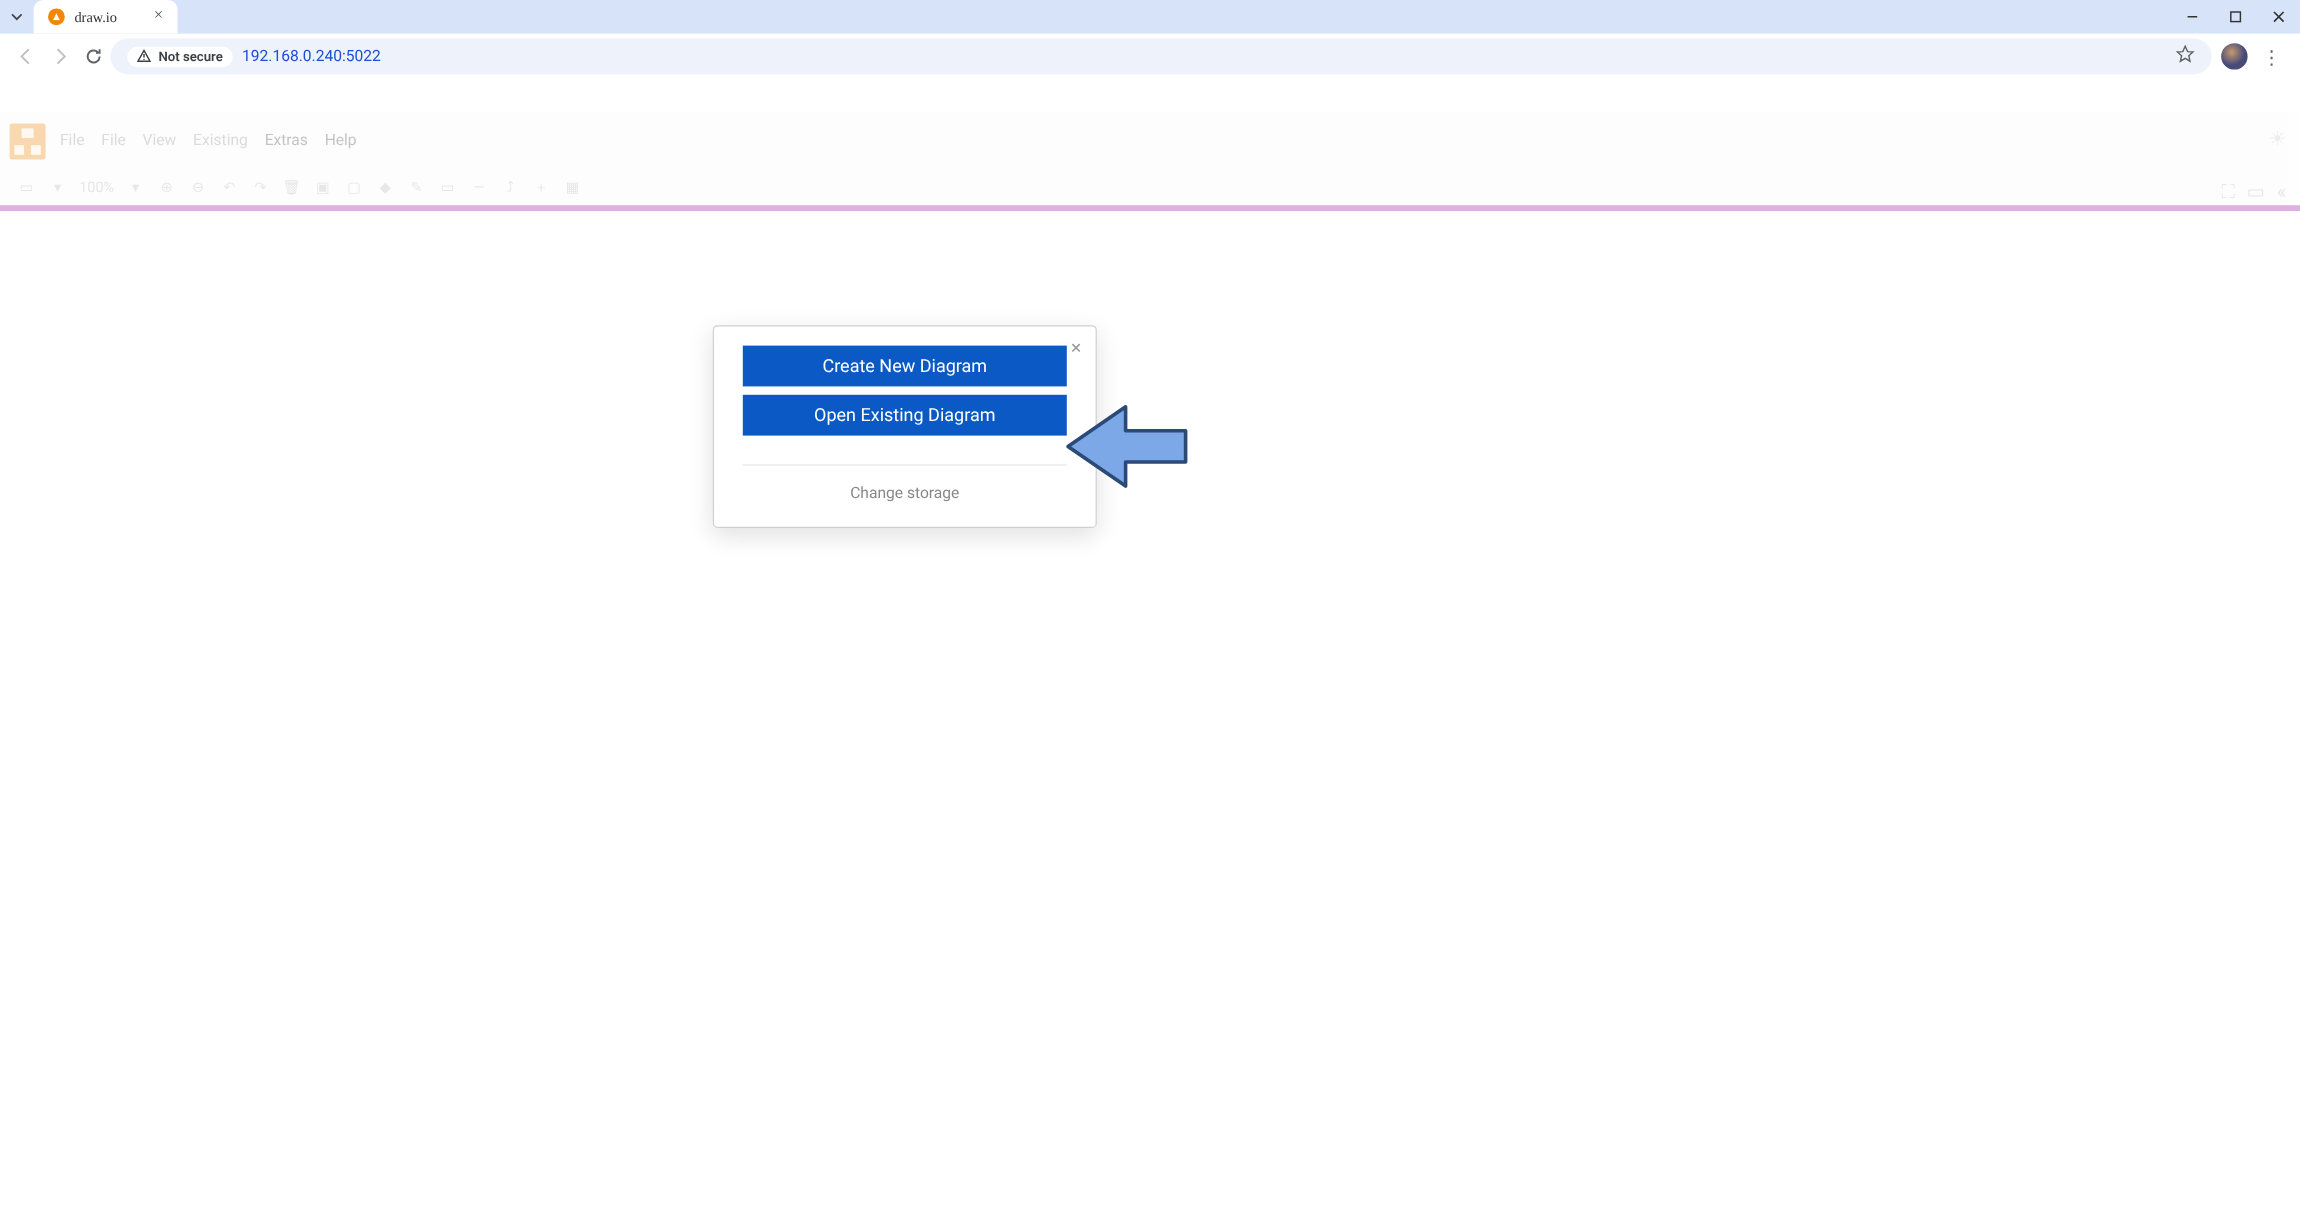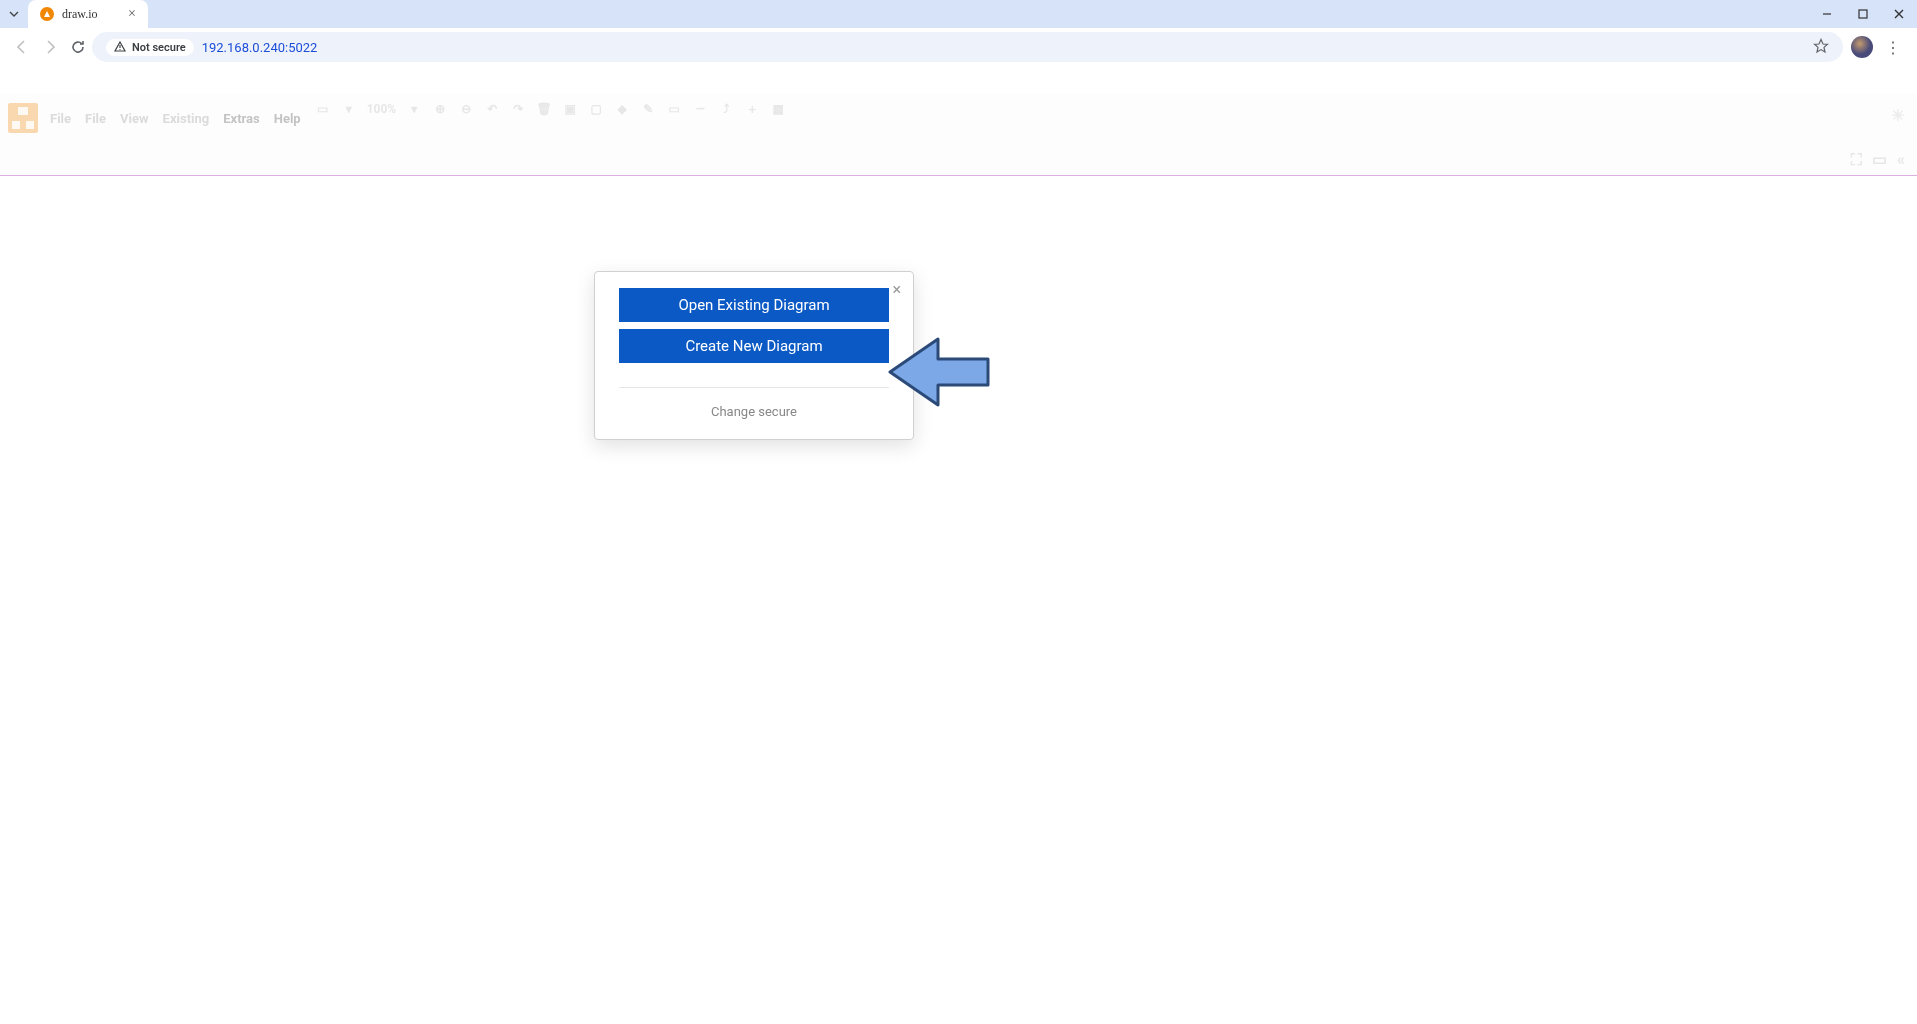--- a/index.html
+++ b/index.html
@@ -137,26 +137,25 @@
       background: radial-gradient(circle at 40% 35%, #c49a6c 0%, #484a7a 55%);
     }
     .kebab { color: #5f6368; font-size: 16px; }
 
     .app-divider { height: 28px; background: #fff; }
 
     
     .app-bar {
       height: 82px;
       background: #fbfbfb;
-      border-bottom: 1px solid #a21caf;
+      border-bottom: 5px solid #a21caf;
       opacity: 0.35;
       position: relative;
       display: flex;
-      flex-direction: row;
-      font-weight: bold;
+      flex-direction: column;
     }
     .app-bar-row1 {
       display: flex;
       align-items: center;
       height: 48px;
       padding-left: 8px;
       gap: 12px;
     }
     .drawio-logo {
       width: 30px;
@@ -425,22 +424,22 @@
     <span>▭</span>
     <span>«</span>
   </div>
   <div class="theme-toggle">☀</div>
 </div>
 
 <div class="canvas-area"></div>
 
 <div class="dialog">
   <span class="dialog-close">×</span>
+  <button class="dialog-btn">Create New Diagram</button>
   <button class="dialog-btn">Open Existing Diagram</button>
-  <button class="dialog-btn">Create New Diagram</button>
   <div class="dialog-footer">
-    <span>Change secure</span>
+    <span>Change storage</span>
   </div>
 </div>
 
 <svg class="arrow-annotation" viewBox="0 0 102 70">
   <path d="M 100 22 L 50 22 L 50 2 L 2 35 L 50 68 L 50 48 L 100 48 Z" fill="#7ca8e8" stroke="#2b4a78" stroke-width="3" stroke-linejoin="round"></path>
 </svg>
 
 </body></html>

